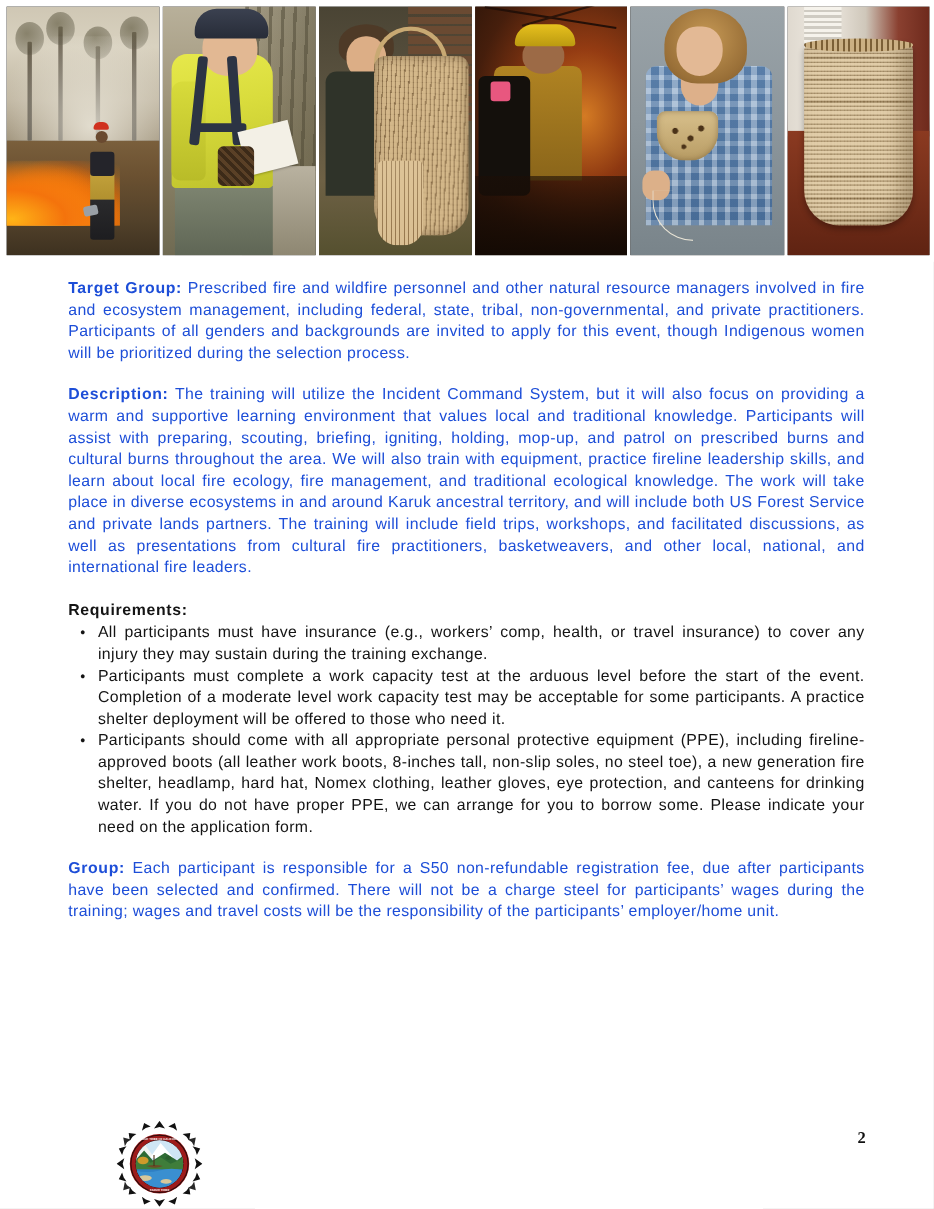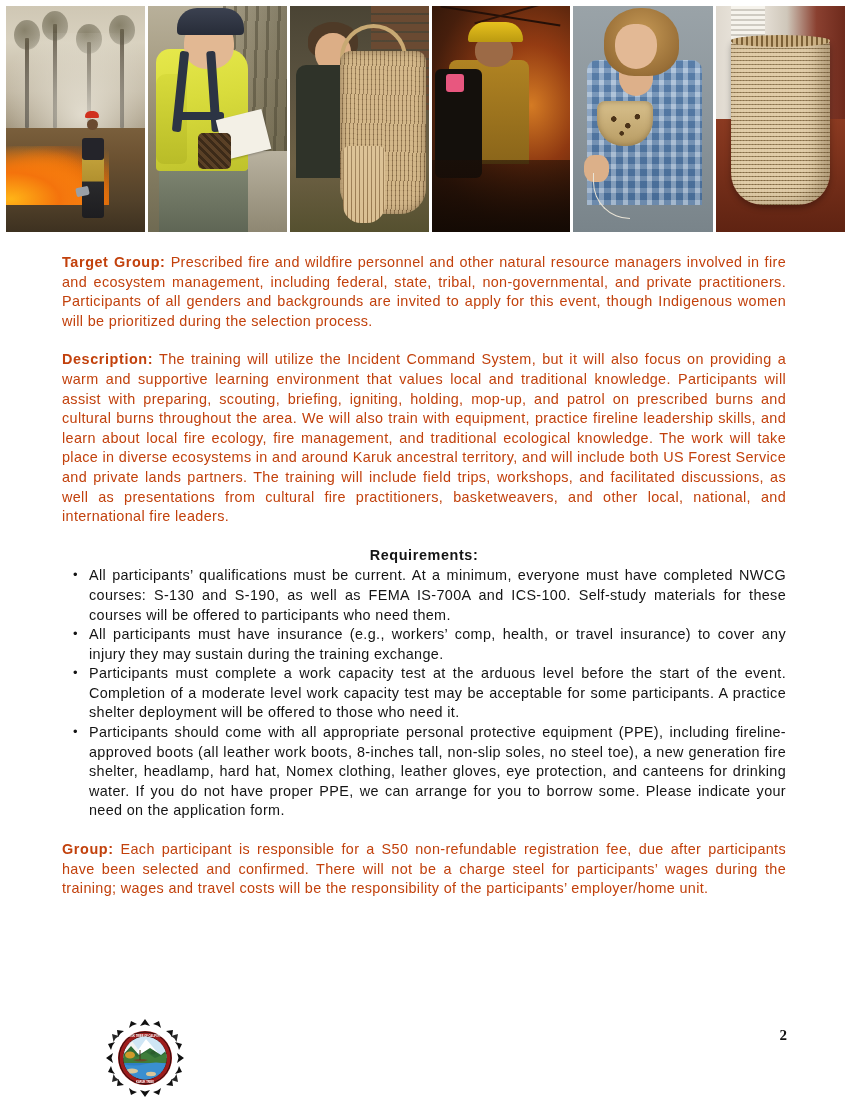--- a/index.html
+++ b/index.html
@@ -330,36 +330,35 @@
     left: 62px;
     top: 253px;
     width: 724px;
   }
   .para {
     text-align: justify;
     font-size: 14.4px;
     line-height: 19.6px;
     letter-spacing: 0.35px;
     margin: 0 0 19px 0;
-    color: #c2410c;
+    color: #1d4ed8;
     -webkit-hyphens: none;
     hyphens: none;
   }
   .lead {
     font-weight: bold;
     letter-spacing: 0.6px;
   }
   .section-head {
     font-size: 14.4px;
     line-height: 19.6px;
     font-weight: bold;
     letter-spacing: 0.6px;
     margin: 0 0 1px 0;
     color: #141414;
-    text-align: center;
   }
   ul.reqs {
     list-style: none;
     margin: 0 0 19px 0;
     padding: 0;
   }
   ul.reqs li {
     position: relative;
     padding-left: 27px;
     text-align: justify;
@@ -516,21 +515,20 @@
   </div>
 
   <div class="body-wrap">
 
     <p class="para"><span class="lead">Target Group:</span><span> Prescribed fire and wildfire personnel and other natural resource managers involved in fire and ecosystem management, including federal, state, tribal, non-governmental, and private practitioners. Participants of all genders and backgrounds are invited to apply for this event, though Indigenous women will be prioritized during the selection process.</span></p>
 
     <p class="para"><span class="lead">Description:</span><span> The training will utilize the Incident Command System, but it will also focus on providing a warm and supportive learning environment that values local and traditional knowledge. Participants will assist with preparing, scouting, briefing, igniting, holding, mop-up, and patrol on prescribed burns and cultural burns throughout the area. We will also train with equipment, practice fireline leadership skills, and learn about local fire ecology, fire management, and traditional ecological knowledge. The work will take place in diverse ecosystems in and around Karuk ancestral territory, and will include both US Forest Service and private lands partners. The training will include field trips, workshops, and facilitated discussions, as well as presentations from cultural fire practitioners, basketweavers, and other local, national, and international fire leaders.</span></p>
 
     <div class="section-head">Requirements:</div>
     <ul class="reqs">
-      <li>All participants’ qualifications must be current. At a minimum, everyone must have completed NWCG courses: S-130 and S-190, as well as FEMA IS-700A and ICS-100. Self-study materials for these courses will be offered to participants who need them.</li>
       <li>All participants must have insurance (e.g., workers’ comp, health, or travel insurance) to cover any injury they may sustain during the training exchange.</li>
       <li>Participants must complete a work capacity test at the arduous level before the start of the event. Completion of a moderate level work capacity test may be acceptable for some participants. A practice shelter deployment will be offered to those who need it.</li>
       <li>Participants should come with all appropriate personal protective equipment (PPE), including fireline-approved boots (all leather work boots, 8-inches tall, non-slip soles, no steel toe), a new generation fire shelter, headlamp, hard hat, Nomex clothing, leather gloves, eye protection, and canteens for drinking water. If you do not have proper PPE, we can arrange for you to borrow some. Please indicate your need on the application form.</li>
     </ul>
 
     <p class="para"><span class="lead">Group:</span><span> Each participant is responsible for a S50 non-refundable registration fee, due after participants have been selected and confirmed. There will not be a charge steel for participants’ wages during the training; wages and travel costs will be the responsibility of the participants’ employer/home unit.</span></p>
 
   </div>
 
   <div class="footer">

